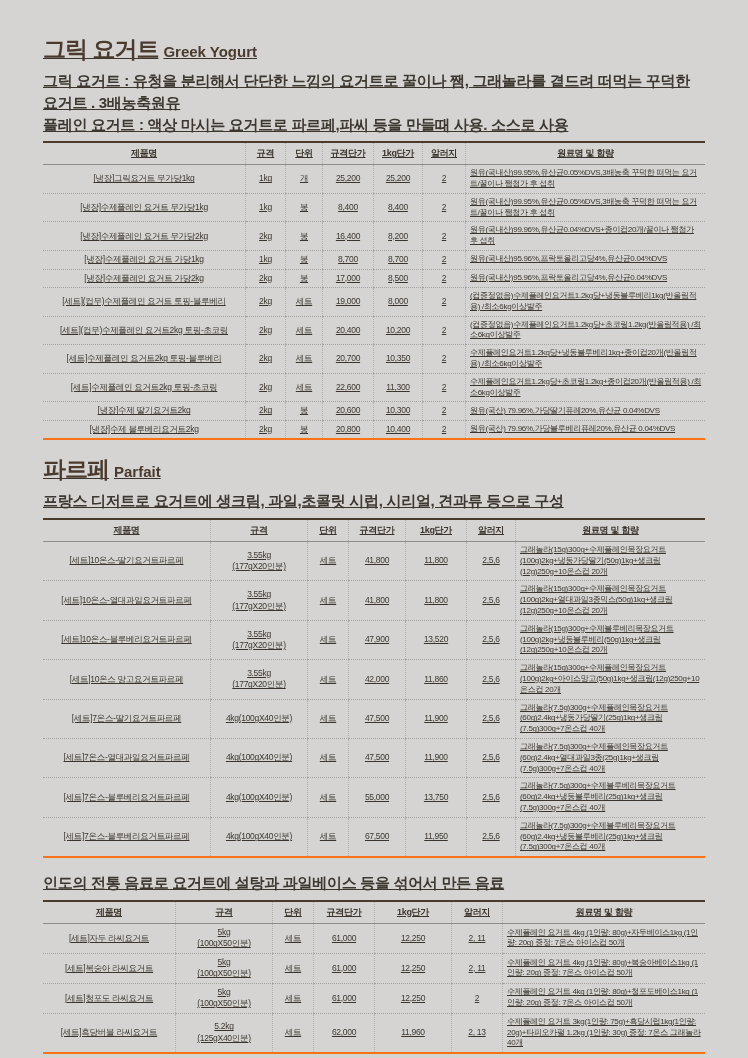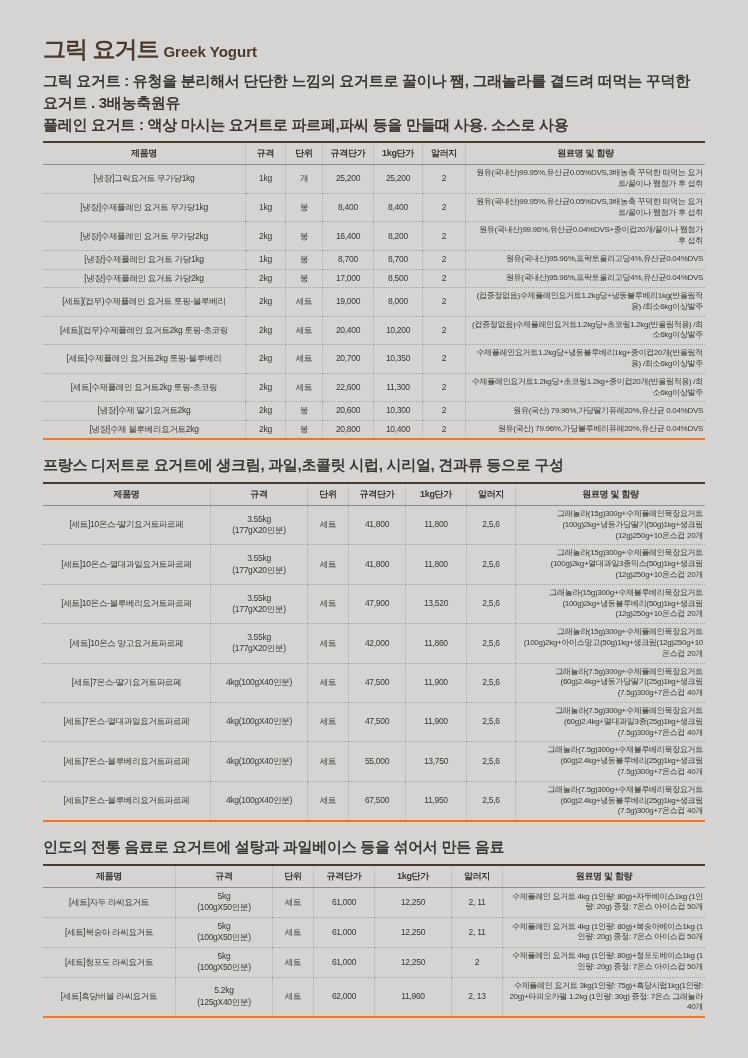--- a/index.html
+++ b/index.html
@@ -3,38 +3,38 @@
 <meta charset="utf-8">
 <style>
   html,body{margin:0;padding:0;}
   body{
     width:748px;height:1058px;overflow:hidden;
     background:#d5d4d2;
     font-family:"Liberation Sans","DejaVu Sans",sans-serif;
     color:#3b352e;
     -webkit-font-smoothing:antialiased;
   }
-  .content{width:662px;margin:0 auto;padding-top:34px;}
+  .content{width:662px;margin:0 auto;padding-top:34px;text-decoration:underline;}
   .section{margin-bottom:14px;}
   .sec-title{white-space:nowrap;margin-bottom:5px;}
   .title-ko{font-size:23px;font-weight:bold;color:#4a3b2e;letter-spacing:-1px;}
   .title-en{font-size:15px;font-weight:bold;color:#4a3b2e;margin-left:5px;}
   .desc{font-size:15px;line-height:1.45;color:#3d3731;font-weight:bold;margin:2px 0 6px 0;letter-spacing:-0.3px;}
   table{border-collapse:collapse;width:662px;table-layout:fixed;
         border-top:2px solid #493a2c;border-bottom:2px solid #f97316;}
   th{font-size:9px;font-weight:bold;color:#3c362e;padding:4px 2px;
      border-bottom:1px solid #8f8d8a;letter-spacing:-0.3px;}
   td{font-size:8.5px;color:#3d3731;text-align:center;padding:3px 2px;
      border-bottom:1px dotted #a5a3a0;border-left:1px dotted #b3b1ae;
      letter-spacing:-0.3px;line-height:1.35;overflow:hidden;}
   td:first-child{border-left:none;}
   th{border-left:1px dotted #b3b1ae;}
   th:first-child{border-left:none;}
   tbody tr:last-child td{border-bottom:none;}
-  td:last-child{text-align:right;font-size:8px;padding-left:4px;}
+  td:last-child{text-align:left;font-size:8px;padding-left:4px;}
   td:nth-child(2){white-space:pre-line;}
   
   .t-yogurt  th:nth-child(1){width:198px}.t-yogurt  th:nth-child(2){width:35px}
   .t-yogurt  th:nth-child(3){width:32px}.t-yogurt  th:nth-child(4){width:46px}
   .t-yogurt  th:nth-child(5){width:44px}.t-yogurt  th:nth-child(6){width:38px}
   .t-parfait th:nth-child(1){width:163px}.t-parfait th:nth-child(2){width:92px}
   .t-parfait th:nth-child(3){width:36px}.t-parfait th:nth-child(4){width:52px}
   .t-parfait th:nth-child(5){width:56px}.t-parfait th:nth-child(6){width:44px}
   .t-lassi   th:nth-child(1){width:128px}.t-lassi   th:nth-child(2){width:92px}
   .t-lassi   th:nth-child(3){width:36px}.t-lassi   th:nth-child(4){width:56px}
@@ -163,20 +163,23 @@
             <td>20,800</td>
             <td>10,400</td>
             <td>2</td>
             <td>원유(국산) 79.96%,가당블루베리퓨레20%,유산균 0.04%DVS</td>
           </tr>
         </tbody>
       </table>
   </div>
 
   <div class="section">
+    <div class="sec-title">
+      <span class="title-ko">파르페</span><span class="title-en">Parfait</span>
+    </div>
     <div class="desc">
       <div>프랑스 디저트로 요거트에 생크림, 과일,초콜릿 시럽, 시리얼, 견과류 등으로 구성</div>
     </div>
     <table class="t-parfait">
         <thead>
           <tr>
             <th>제품명</th>
             <th>규격</th>
             <th>단위</th>
             <th>규격단가</th>

